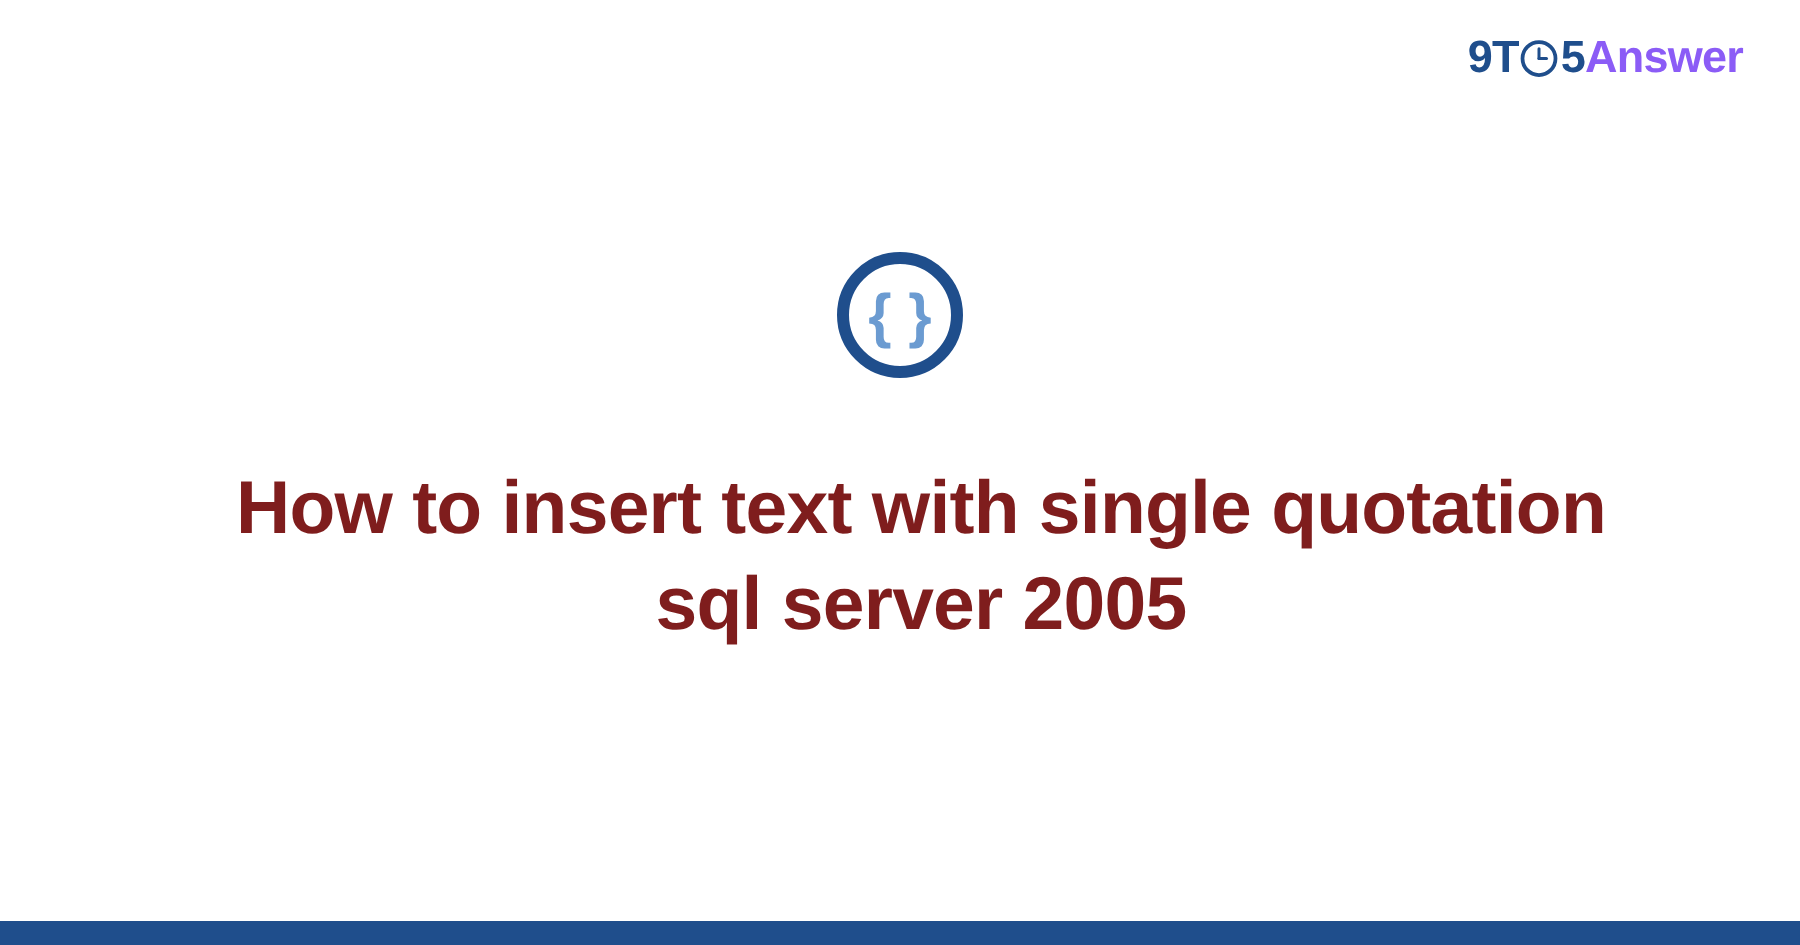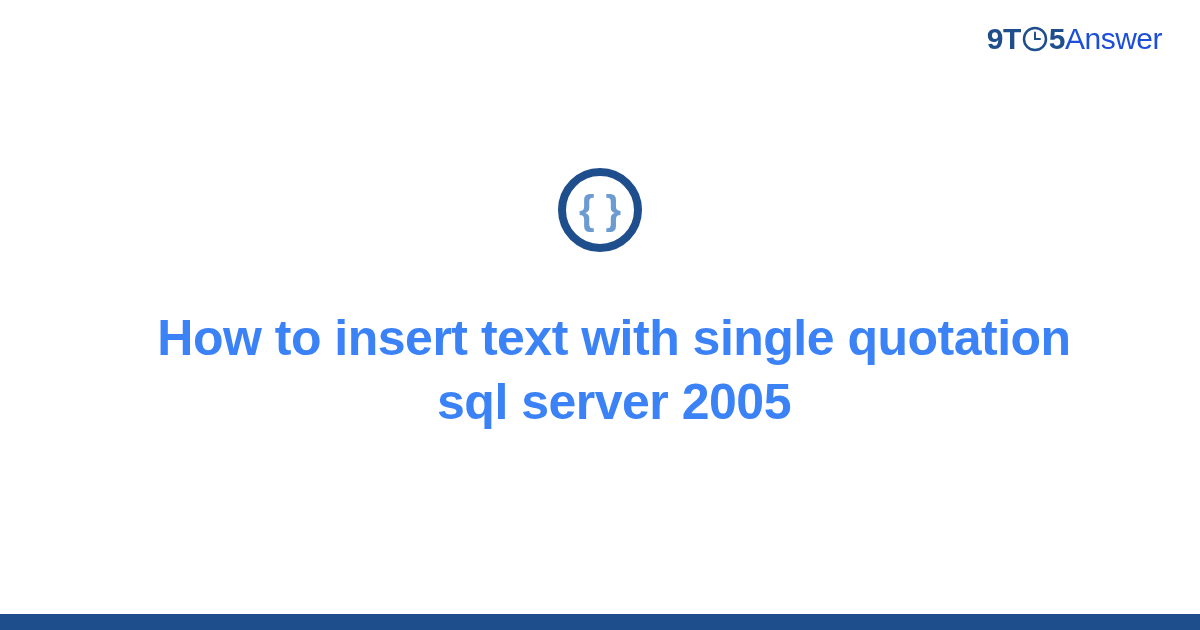--- a/index.html
+++ b/index.html
@@ -36,22 +36,22 @@
     .header .clock-icon {
       display: inline-flex;
       vertical-align: middle;
       margin: 0 1px;
     }
     .header .five {
       color: #1f4e8c;
       font-weight: 600;
     }
     .header .answer {
-      color: #1d4ed8;
-      font-weight: 400;
+      color: #8b5cf6;
+      font-weight: 700;
     }
     .center-content {
       position: absolute;
       top: 0;
       left: 0;
       width: 100%;
       height: 100%;
       display: flex;
       flex-direction: column;
       align-items: center;
@@ -66,21 +66,21 @@
       align-items: center;
       justify-content: center;
     }
     .main-icon svg {
       width: 88px;
       height: 88px;
     }
     .title {
       font-size: 50px;
       font-weight: 700;
-      color: #3b82f6;
+      color: #7f1d1d;
       text-align: center;
       line-height: 1.28;
       max-width: 920px;
       letter-spacing: -0.5px;
       margin-left: 28px;
     }
     .footer-bar {
       position: absolute;
       bottom: 0;
       left: 0;

